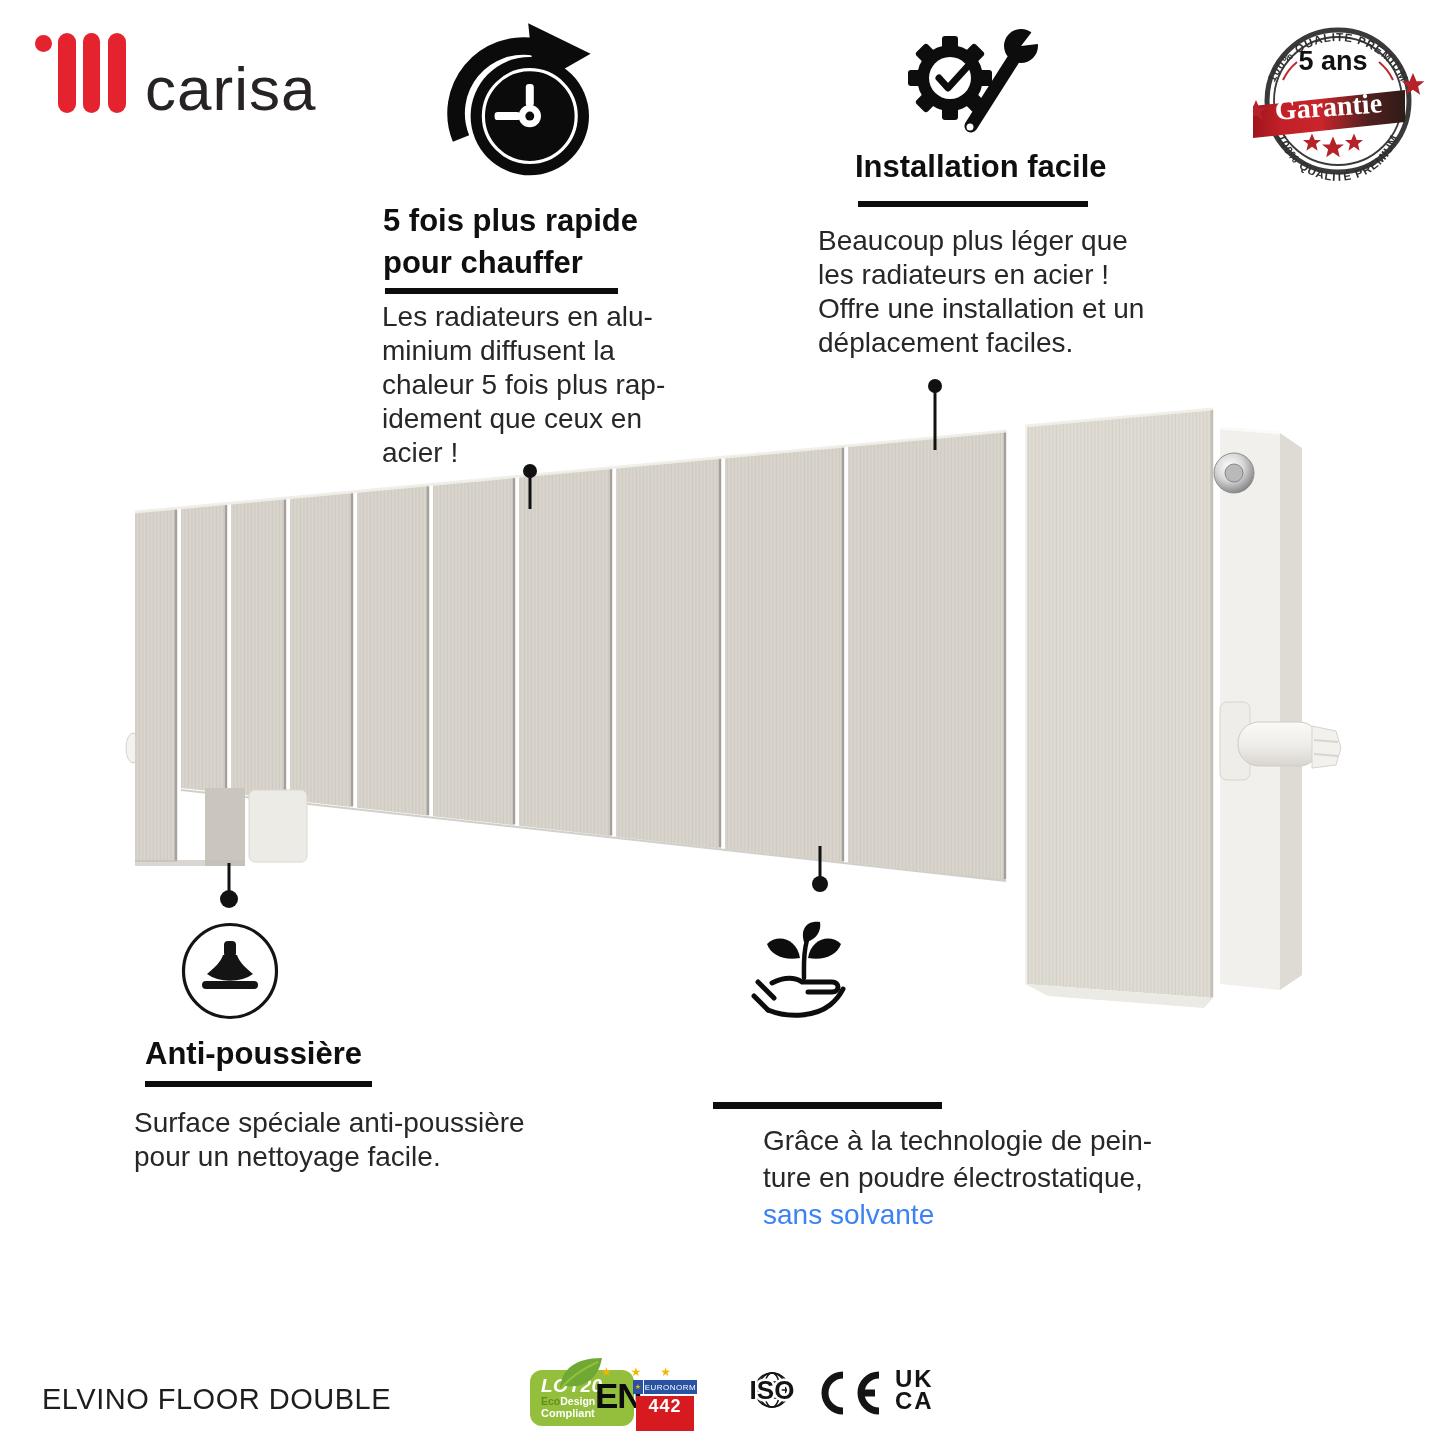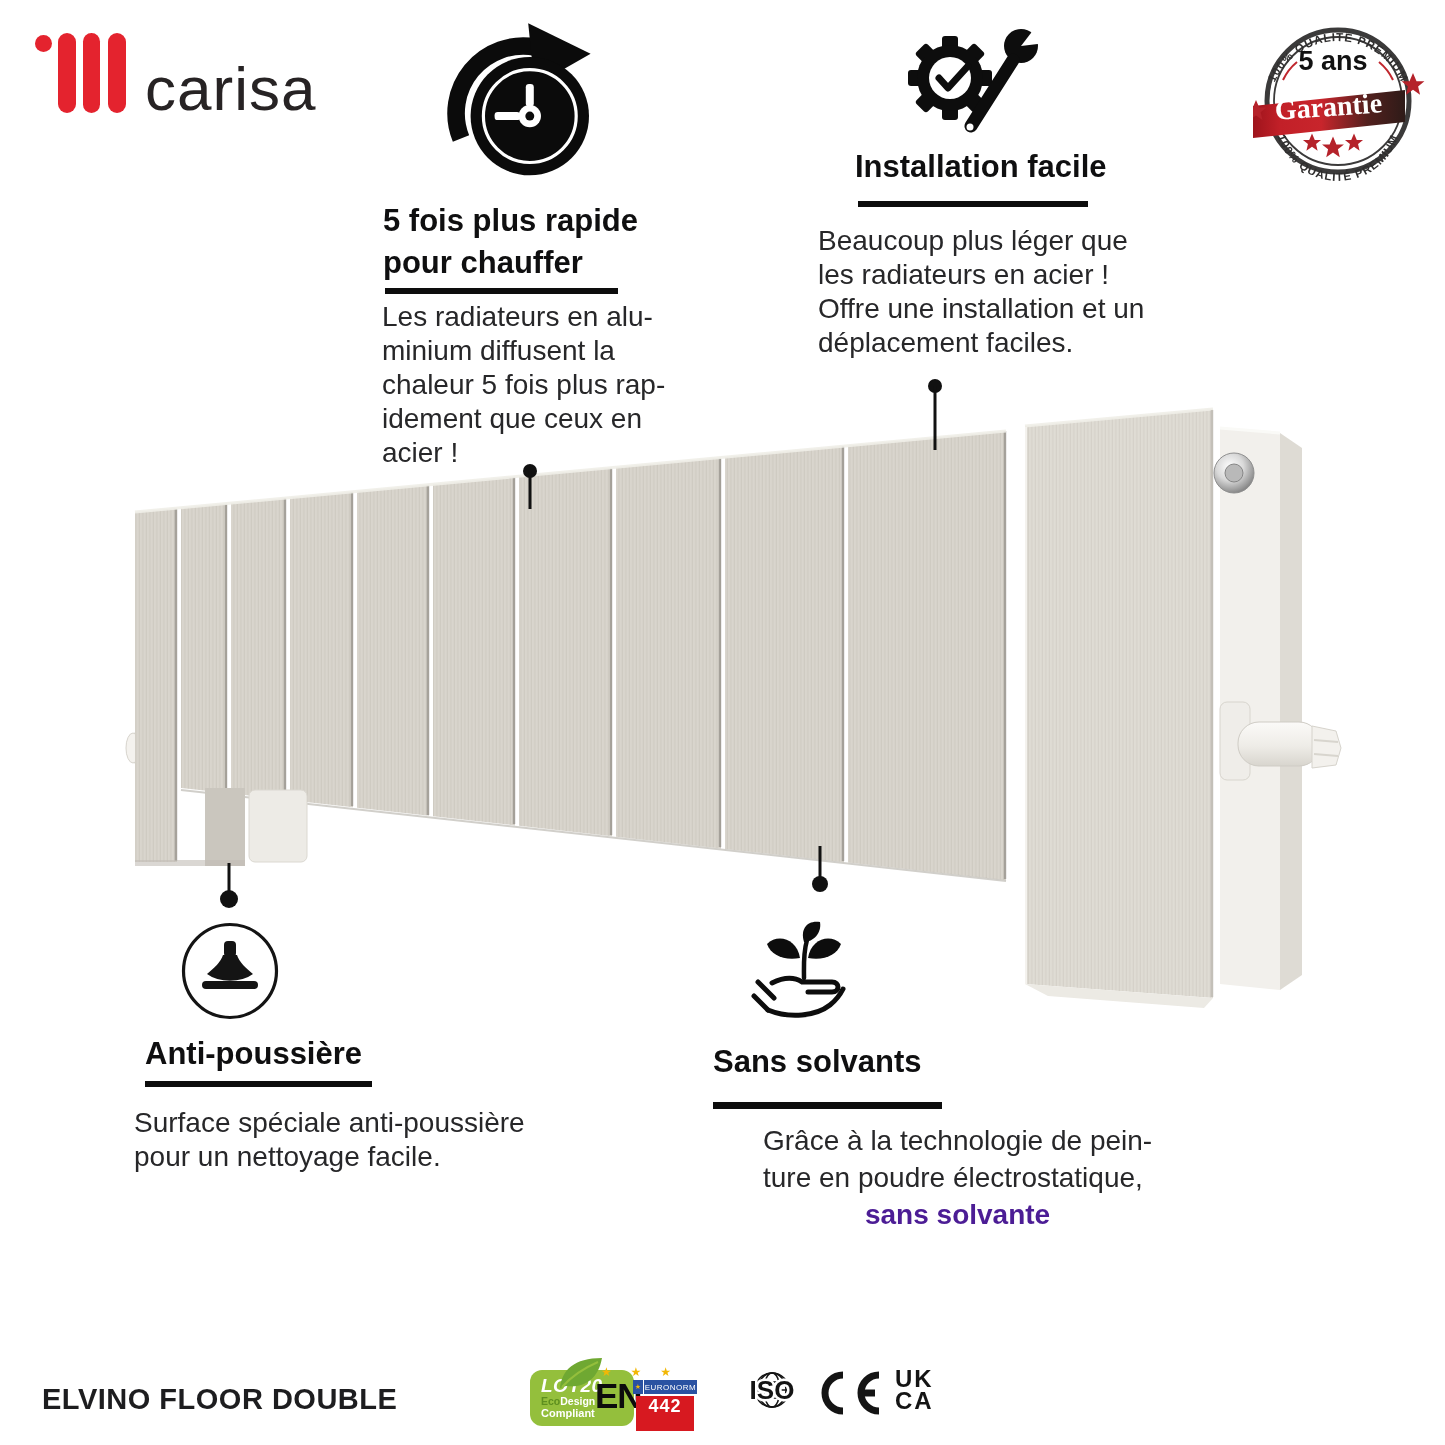--- a/index.html
+++ b/index.html
@@ -6,23 +6,23 @@
   .canvas{
     position:relative;width:1445px;height:1445px;background:#ffffff;overflow:hidden;
     font-family:"Liberation Sans", sans-serif;color:#1f1f21;
   }
   .abs{position:absolute;}
   .scene{position:absolute;left:0;top:0;width:1445px;height:1445px;}
   .h1{font-size:31px;font-weight:700;color:#0f0f10;line-height:42px;white-space:nowrap;}
   .bar{position:absolute;height:6px;background:#0d0d0d;}
   .body-text{font-size:28px;line-height:34px;color:#272729;}
   .body-text div{white-space:nowrap;}
-  .bold{font-weight:700;color:#4c1d95;text-align:center;}
+  .bold{font-weight:400;color:#3b82f6;}
   .logo-text{font-size:62px;color:#272324;letter-spacing:1px;line-height:62px;}
-  .product-name{font-size:29px;letter-spacing:.5px;color:#1d1d1f;white-space:nowrap;font-weight:bold;}
+  .product-name{font-size:29px;letter-spacing:.5px;color:#1d1d1f;white-space:nowrap;}
   
   .lot20-box{position:absolute;left:0;top:14px;width:104px;height:56px;background:#94bf3c;border-radius:12px;padding:6px 8px 0 11px;box-sizing:border-box;margin-left:38px;}
   .lot20-l1{font-size:19px;font-weight:700;font-style:italic;color:#ffffff;letter-spacing:.5px;line-height:19px;}
   .lot20-l2{font-size:10.5px;font-weight:700;line-height:12px;}
   .lot20-eco{color:#5e8f1f;}
   .lot20-design{color:#ffffff;}
   .lot20-l3{font-size:11px;font-weight:700;color:#ffffff;line-height:12px;}
   .en-stars{position:absolute;left:6px;top:-6px;width:70px;display:flex;justify-content:space-between;}
   .en-stars span{color:#f2b705;font-size:12px;line-height:12px;}
   .en-text{position:absolute;left:0;top:6px;font-size:35px;font-weight:900;color:#0c0c0c;line-height:35px;letter-spacing:-1px;}
@@ -272,21 +272,20 @@
       <path d="M64 38 C 80 41 93 35 97 24 C 86 13 67 19 64 38 Z"></path>
     </g>
     <path d="M60 58 C 60 46 59 34 63 20" fill="none" stroke="#0d0d0d" stroke-width="4.5" stroke-linecap="round"></path>
     <g fill="none" stroke="#0d0d0d" stroke-width="5" stroke-linecap="round">
       <path d="M14 62 L30 78"></path>
       <path d="M10 76 L24 90"></path>
       <path d="M28 63 C 42 56 52 58 58 62 L88 62 C 96 62 96 72 88 72 L64 72"></path>
       <path d="M24 90 C 46 99 72 96 86 85 C 91 81 96 75 99 69"></path>
     </g>
   </svg>
-  <div class="abs h1" style="left:713px;top:1041px;">Sans solvants</div>
   <div class="bar" style="left:713px;top:1102px;width:229px;height:7px;"></div>
   <div class="abs body-text" style="left:715px;top:1122px;line-height:37px;margin-left:48px;">
     <div>Grâce à la technologie de pein-</div>
     <div>ture en poudre électrostatique,</div>
     <div class="bold">sans solvante</div>
   </div>
 
   <div class="abs product-name" style="left:42px;top:1383px;">ELVINO FLOOR DOUBLE</div>
 
   <div class="abs" style="left:492px;top:1356px;width:120px;height:78px;">

